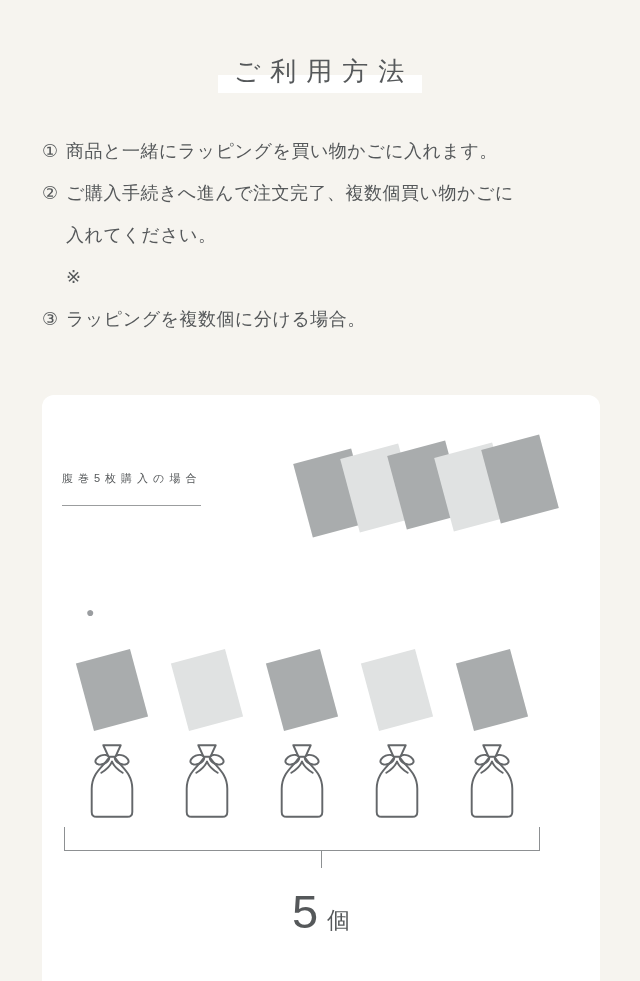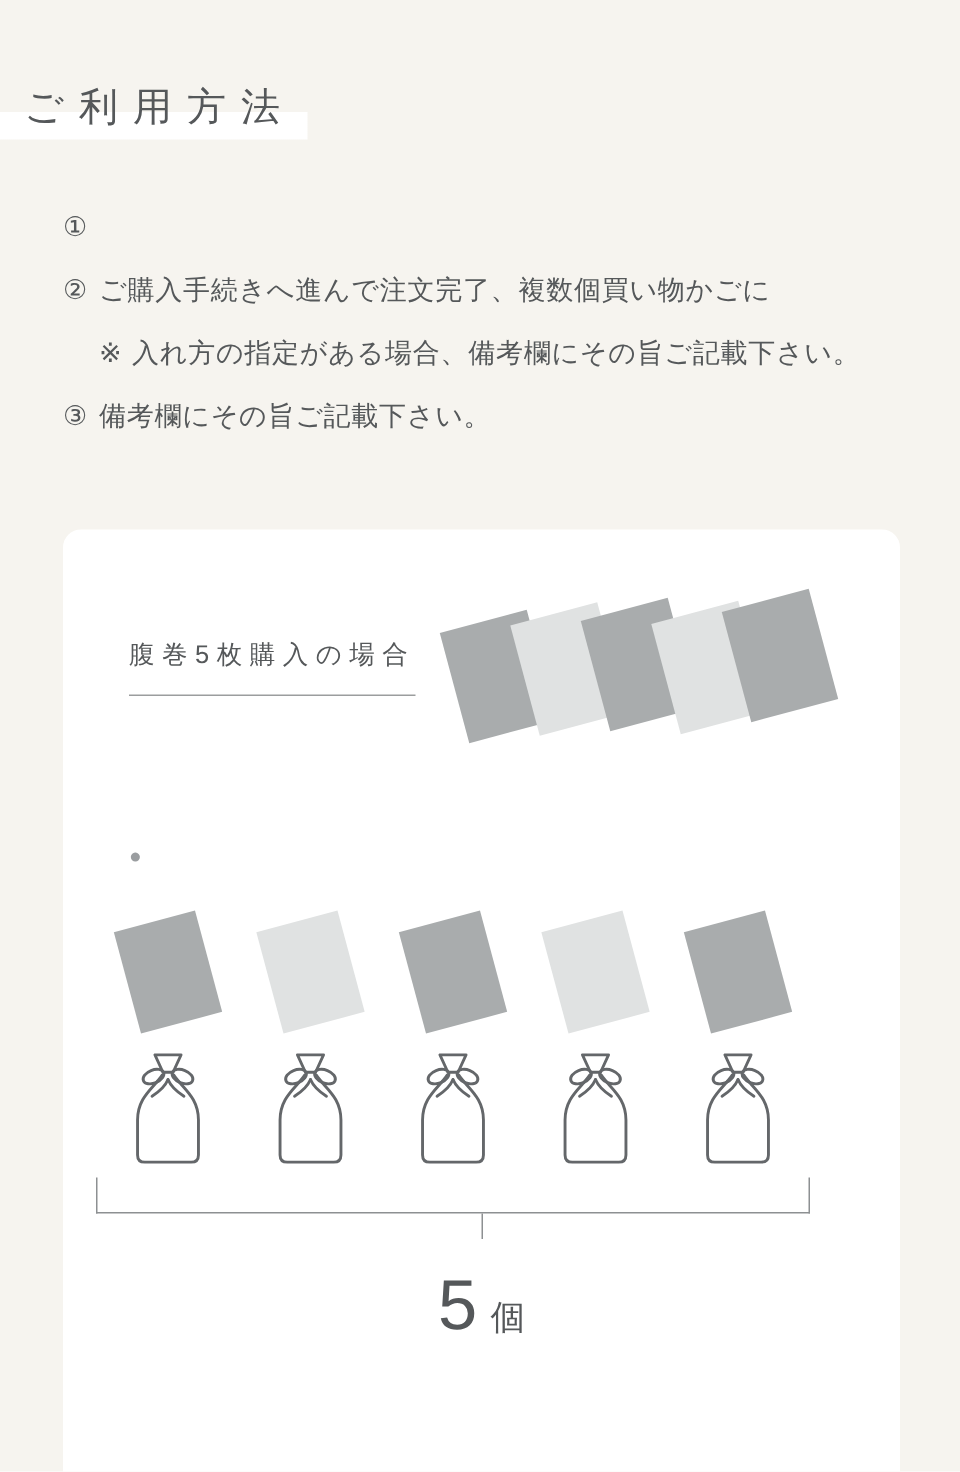--- a/index.html
+++ b/index.html
@@ -14,21 +14,21 @@
     --bullet:#9a9da0;
   }
   *{margin:0;padding:0;box-sizing:border-box;}
   html,body{width:640px;height:981px;overflow:hidden;}
   body{
     background:var(--background);
     font-family:"Liberation Sans","DejaVu Sans",sans-serif;
     color:var(--text);
   }
   
-  .title-wrap{margin-top:52px;}
+  .title-wrap{margin-top:52px;text-align:center;}
   .page-title{
     display:inline-block;
     font-size:26px;font-weight:400;letter-spacing:10px;
     padding:2px 8px 4px 16px;
     background:linear-gradient(180deg, transparent 55%, var(--card-background) 55%);
     color:var(--text);
   }
   
   .instructions{margin:46px 40px 0 42px;}
   .ins-row{display:flex;font-size:18px;line-height:24px;margin-bottom:18px;letter-spacing:0.5px;}
@@ -37,22 +37,22 @@
   .ins-note .ins-marker{flex:0 0 22px;width:22px;}
   
   .card{
     margin:64px 40px 0 42px;
     width:558px;height:700px;
     background:var(--card-background);
     border-radius:12px;
   }
   .case-header{position:relative;height:140px;}
   .case-label{
-    position:absolute;left:44px;top:73px;
-    font-size:17px;letter-spacing:5px;line-height:21px;
+    position:absolute;left:20px;top:73px;
+    font-size:11px;letter-spacing:5px;line-height:21px;
     padding-bottom:16px;border-bottom:1px solid var(--line);
   }
   .stack{position:absolute;left:260px;top:46px;width:270px;height:92px;}
   .stack-square{position:absolute;width:60px;height:76px;transform:rotate(-15deg);}
   .stack-square.s0{left:0;top:14px;}
   .stack-square.s1{left:47px;top:9px;}
   .stack-square.s2{left:94px;top:6px;}
   .stack-square.s3{left:141px;top:8px;}
   .stack-square.s4{left:188px;top:0;}
   
@@ -81,32 +81,35 @@
 </head>
 <body>
 
 <div class="title-wrap">
   <h1 class="page-title">ご利用方法</h1>
 </div>
 
 <div class="instructions">
   <div class="ins-row">
     <span class="ins-marker">①</span>
+    <span>商品と一緒にラッピングを買い物かごに入れます。</span>
   </div>
   <div class="ins-row">
     <span class="ins-marker">②</span>
     <span>ご購入手続きへ進んで注文完了、複数個買い物かごに</span>
   </div>
+  <div class="ins-row indent">
+    <span>入れてください。</span>
+  </div>
   <div class="ins-row indent ins-note">
     <span class="ins-marker">※</span>
-    <span>入れ方の指定がある場合、備考欄にその旨ご記載下さい。</span>
   </div>
   <div class="ins-row">
     <span class="ins-marker">③</span>
-    <span>備考欄にその旨ご記載下さい。</span>
+    <span>ラッピングを複数個に分ける場合。</span>
   </div>
 </div>
 
 <div class="card">
 
   <div class="case-header">
     <div class="case-label">腹巻5枚購入の場合</div>
     <div class="stack">
       <div class="stack-square s0" style="background: rgb(169, 172, 173);"></div>
       <div class="stack-square s1" style="background: rgb(224, 226, 226);"></div>

